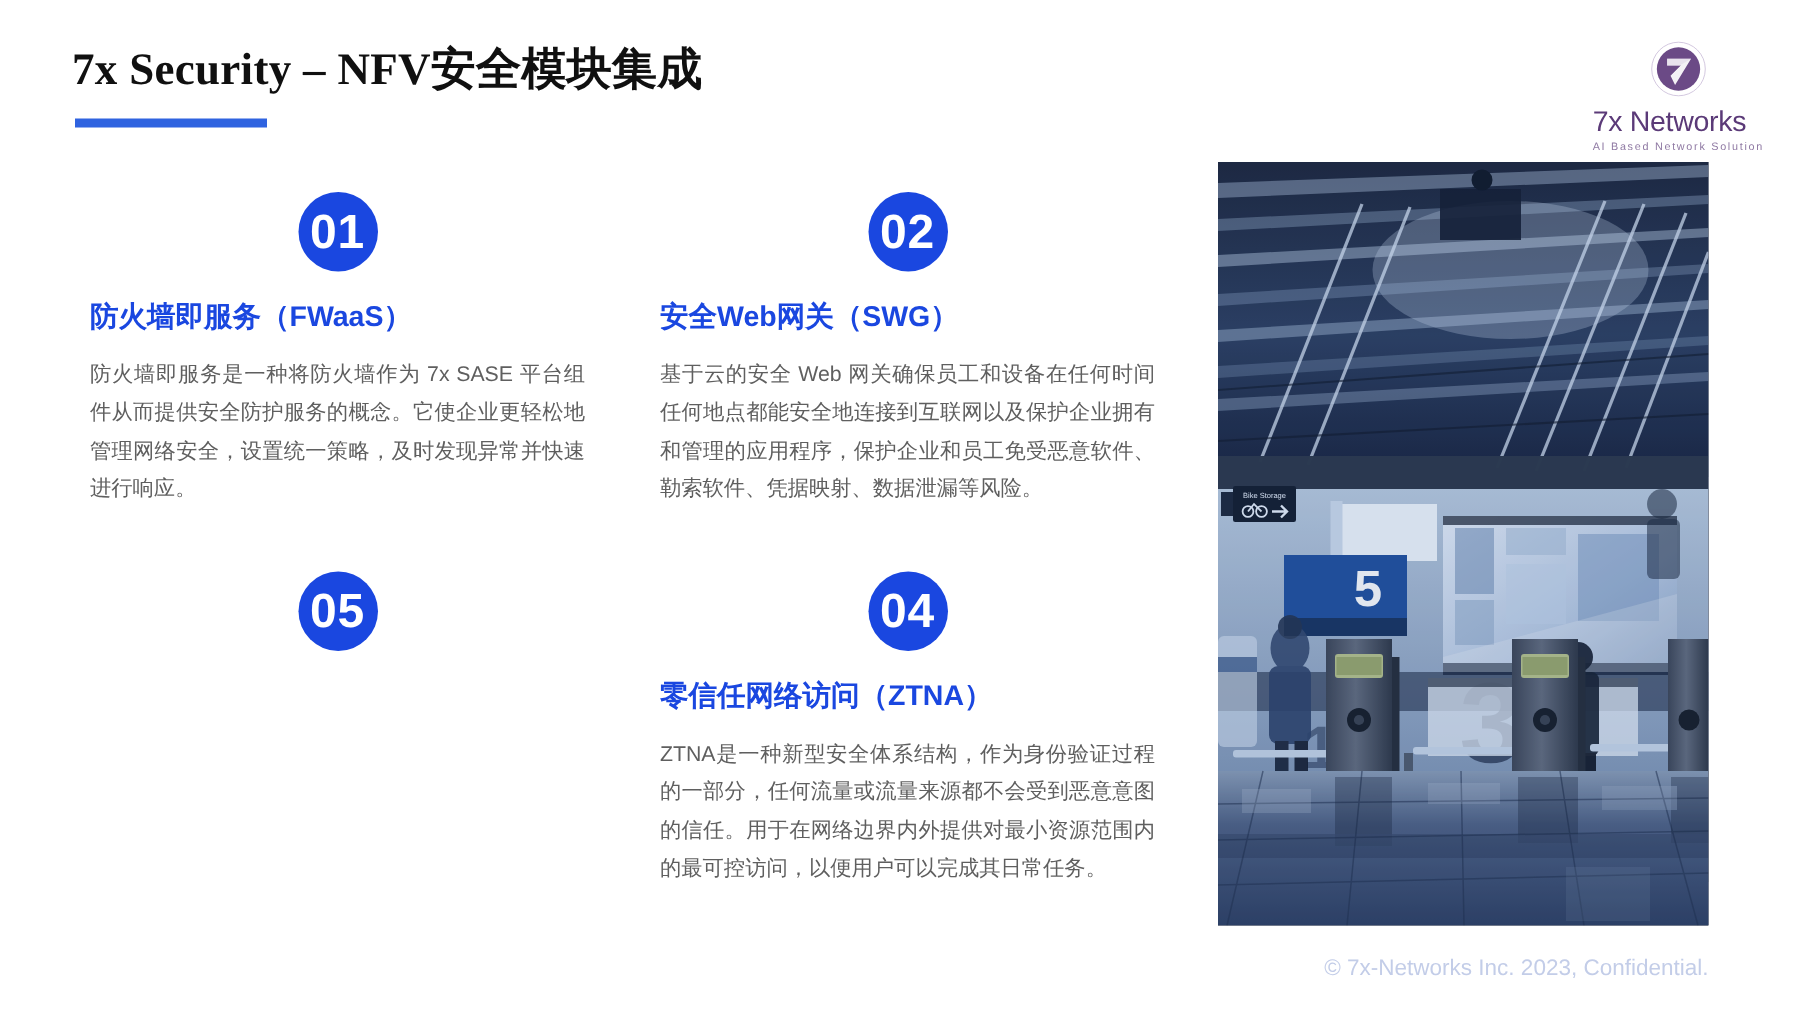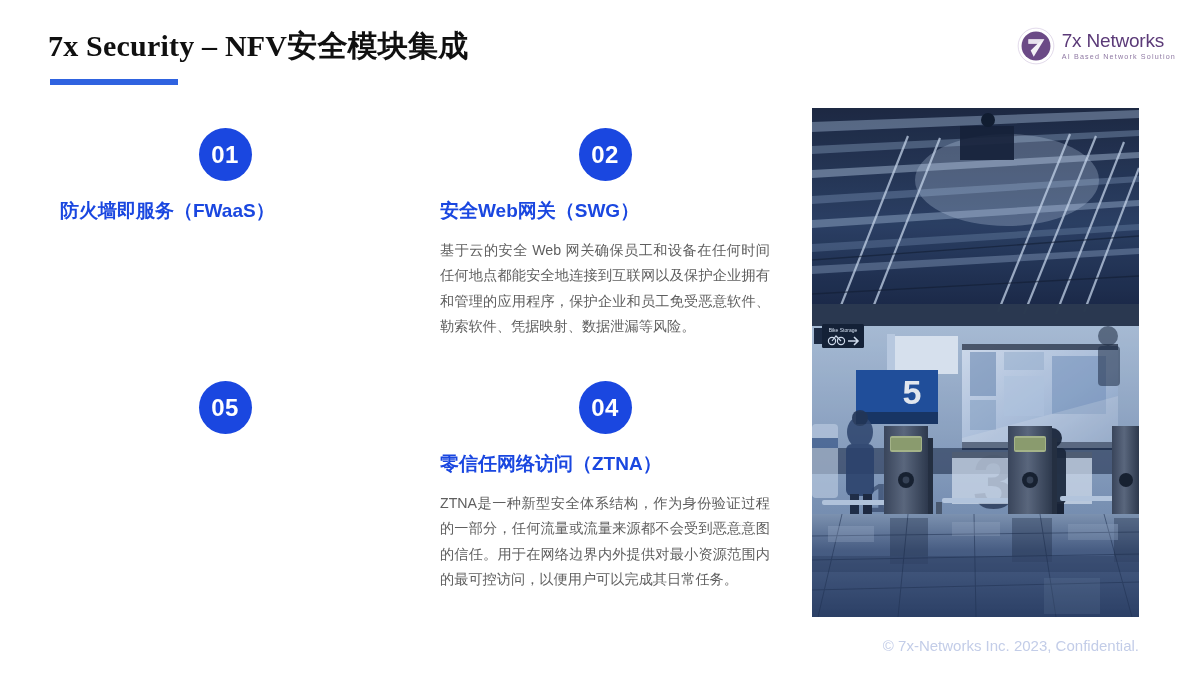--- a/index.html
+++ b/index.html
@@ -38,20 +38,21 @@
   }
 
   
   #brand-logo {
     position: absolute;
     right: 24px;
     top: 27px;
     display: flex;
     align-items: center;
     gap: 7px;
+    flex-direction: column;
   }
   #brand-mark {
     width: 38px;
     height: 38px;
     flex: 0 0 38px;
   }
   #brand-text-block {
     display: flex;
     flex-direction: column;
     justify-content: center;
@@ -80,21 +81,21 @@
   #card-02 { left: 440px; top: 128px; }
   #card-03 { left: 60px;  top: 381px; }
   #card-04 { left: 440px; top: 381px; }
 
   .card-badge {
     width: 53px;
     height: 53px;
     border-radius: 50%;
     background: #1a47e0;
     color: #ffffff;
-    font-size: 24px;
+    font-size: 32px;
     font-weight: bold;
     display: flex;
     align-items: center;
     justify-content: center;
     margin: 0 auto;
     letter-spacing: 0.5px;
   }
   .card-heading {
     margin-top: 17px;
     text-align: left;
@@ -150,20 +151,21 @@
   </svg>
   <div id="brand-text-block">
     <div id="brand-name">7x Networks</div>
     <div id="brand-tagline">AI  Based  Network  Solution</div>
   </div>
 </div>
 
 <div class="card" id="card-01">
   <div class="card-badge">01</div>
   <div class="card-heading">防火墙即服务（FWaaS）</div>
+  <div class="card-body">防火墙即服务是一种将防火墙作为 7x SASE 平台组件从而提供安全防护服务的概念。它使企业更轻松地管理网络安全，设置统一策略，及时发现异常并快速进行响应。</div>
 </div>
 
 <div class="card" id="card-02">
   <div class="card-badge">02</div>
   <div class="card-heading">安全Web网关（SWG）</div>
   <div class="card-body">基于云的安全 Web 网关确保员工和设备在任何时间任何地点都能安全地连接到互联网以及保护企业拥有和管理的应用程序，保护企业和员工免受恶意软件、勒索软件、凭据映射、数据泄漏等风险。</div>
 </div>
 
 <div class="card" id="card-03">
   <div class="card-badge">05</div>

